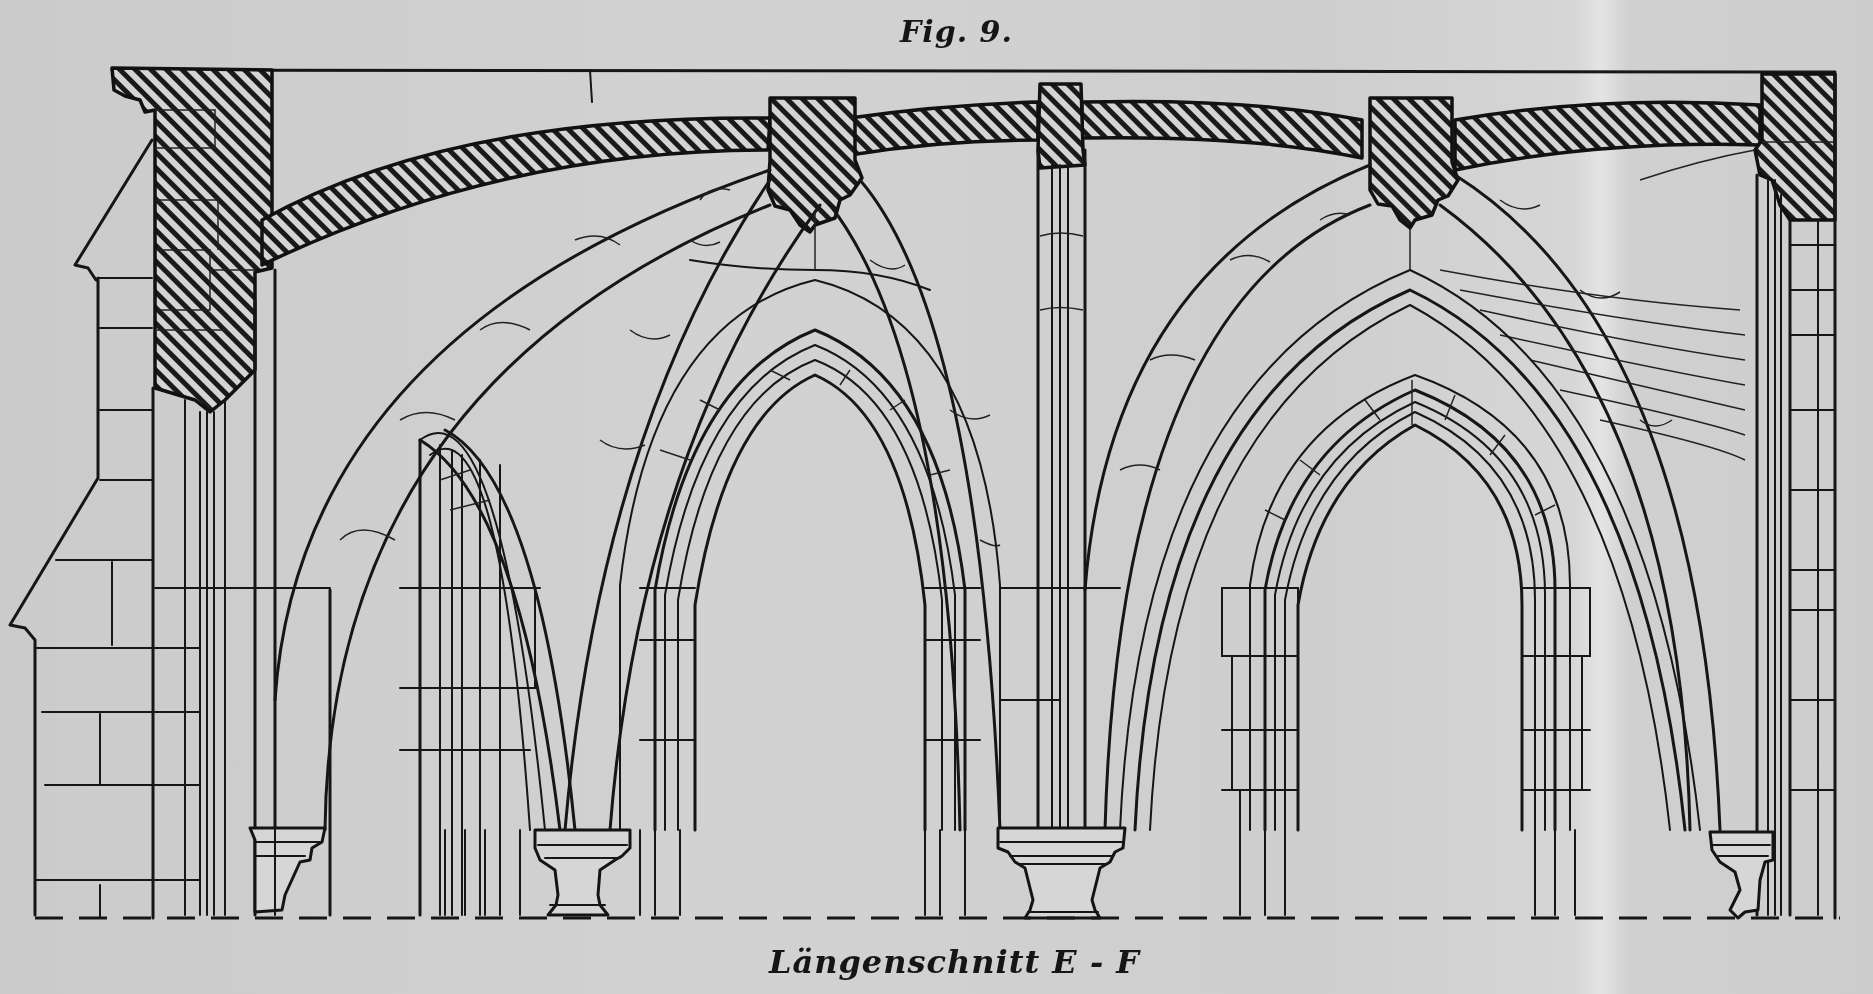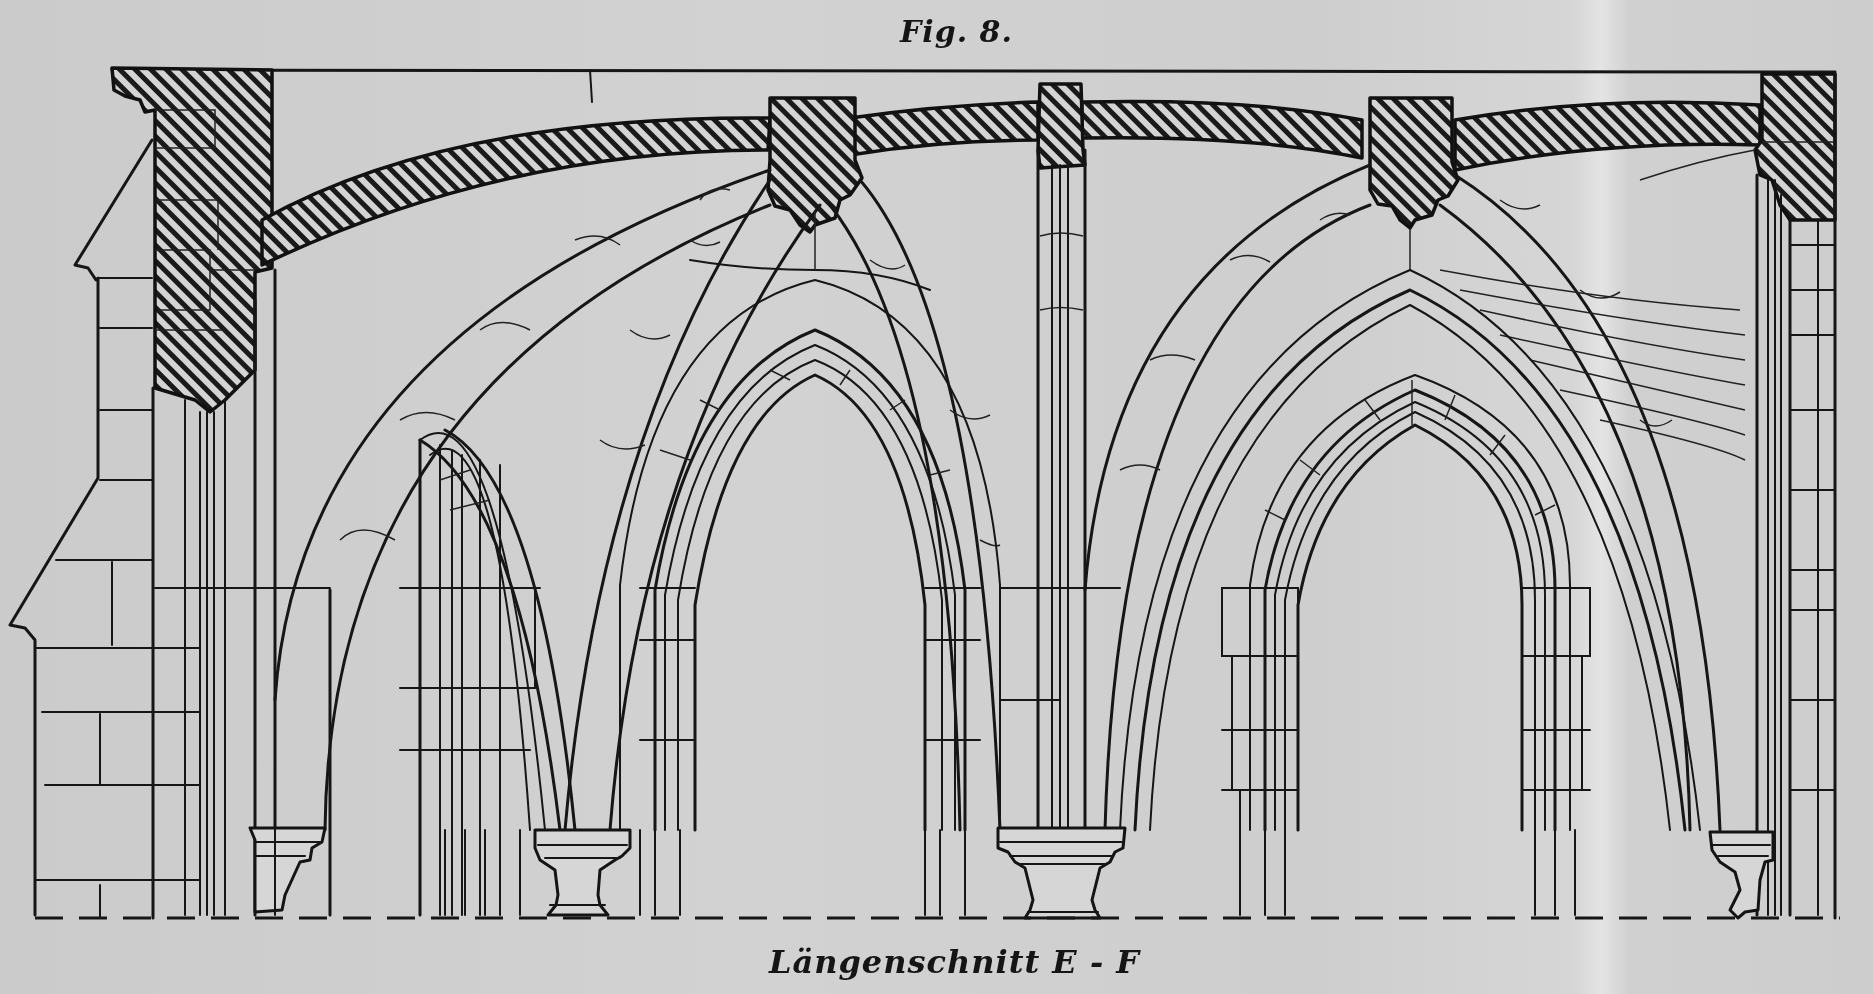--- a/index.html
+++ b/index.html
@@ -56,21 +56,21 @@
     .thin { fill: none; stroke: #222; stroke-width: 1.5; }
     .hatch { fill: url(#hatch); stroke: #111; stroke-width: 3.5; stroke-linejoin: round; }
     .ground { fill: none; stroke: #161616; stroke-width: 3; stroke-dasharray: 28 16; }
     .base { fill: #d6d6d6; stroke: #141414; stroke-width: 3; stroke-linejoin: round; }
   </style>
 </head>
 <body>
 
 <div class="page">
 
-  <div class="fig-title">Fig. 8.</div>
+  <div class="fig-title">Fig. 9.</div>
 
   <svg class="drawing" width="1873" height="994" viewBox="0 0 1873 994" xmlns="http://www.w3.org/2000/svg">
     <defs>
       <pattern id="hatch" patternUnits="userSpaceOnUse" width="11" height="11" patternTransform="rotate(-45)">
         <rect width="11" height="11" fill="#d4d4d4"></rect>
         <rect width="5" height="11" fill="#1a1a1a"></rect>
       </pattern>
     </defs>
 
     <line class="ln" x1="112" y1="70" x2="1835" y2="72"></line>

